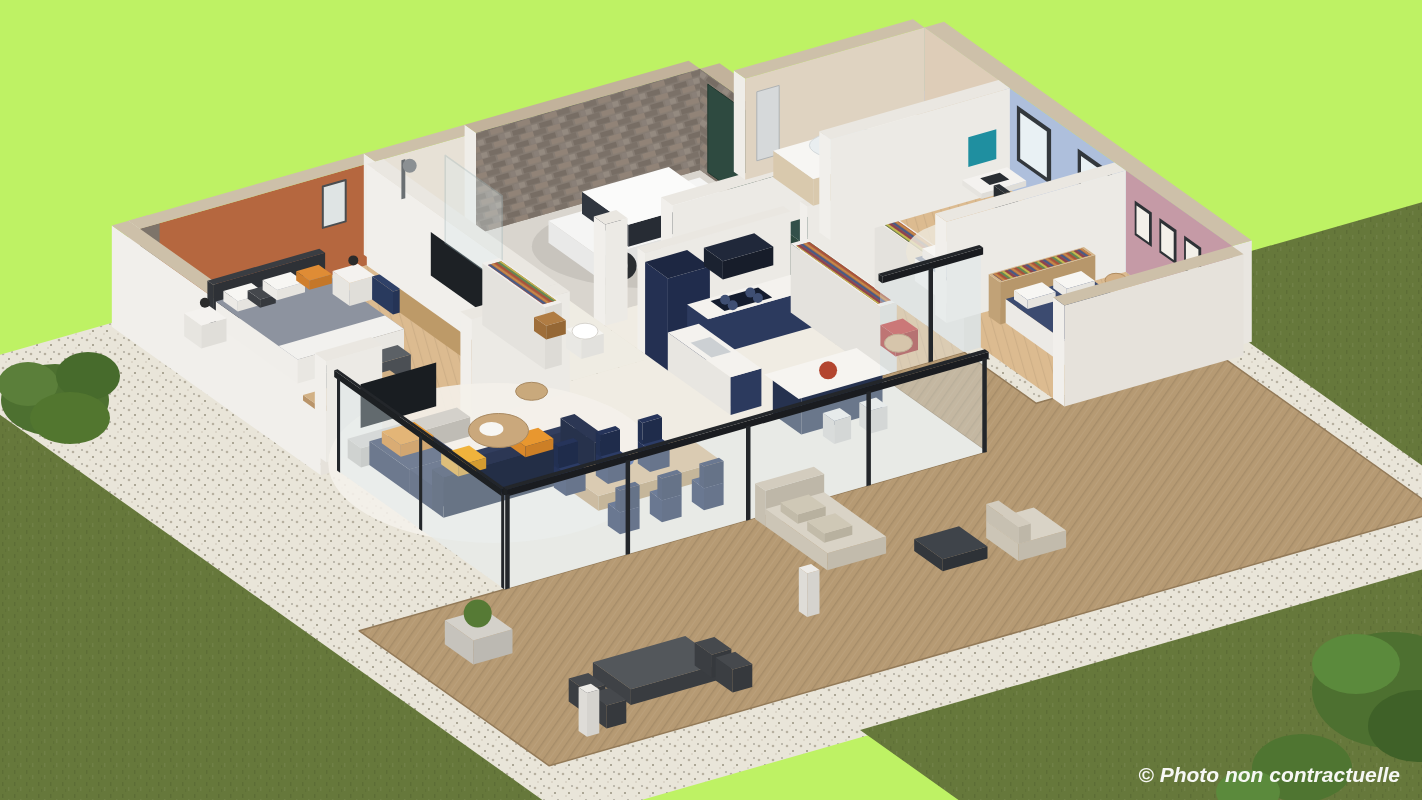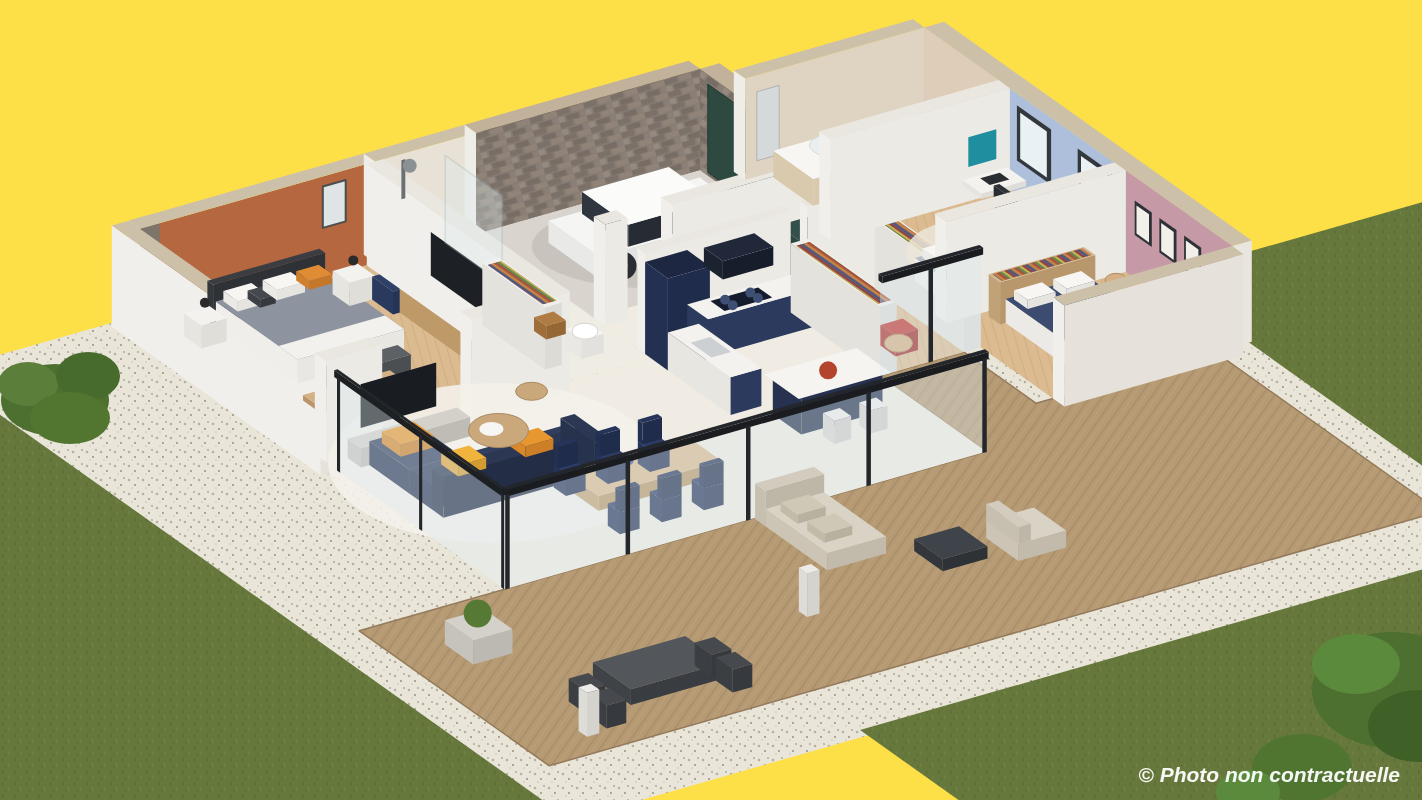--- a/index.html
+++ b/index.html
@@ -1,16 +1,16 @@
 <!DOCTYPE html>
 <html><head>
 <meta charset="utf-8">
 <style>
   html,body{margin:0;padding:0;background:#ffffff;}
-  .stage{position:relative;width:1422px;height:800px;overflow:hidden;background:#fde047;
+  .stage{position:relative;width:1422px;height:800px;overflow:hidden;background:#bef264;
          font-family:"Liberation Sans", sans-serif;}
   svg{display:block}
   .watermark{font-family:"Liberation Sans", sans-serif;font-style:italic;font-weight:bold;
              font-size:21px;fill:#ffffff;opacity:0.95;}
 </style>
 </head>
 <body>
 
 <div class="stage">
   <svg id="stage-svg" width="1422" height="800" viewBox="0 0 1422 800">

